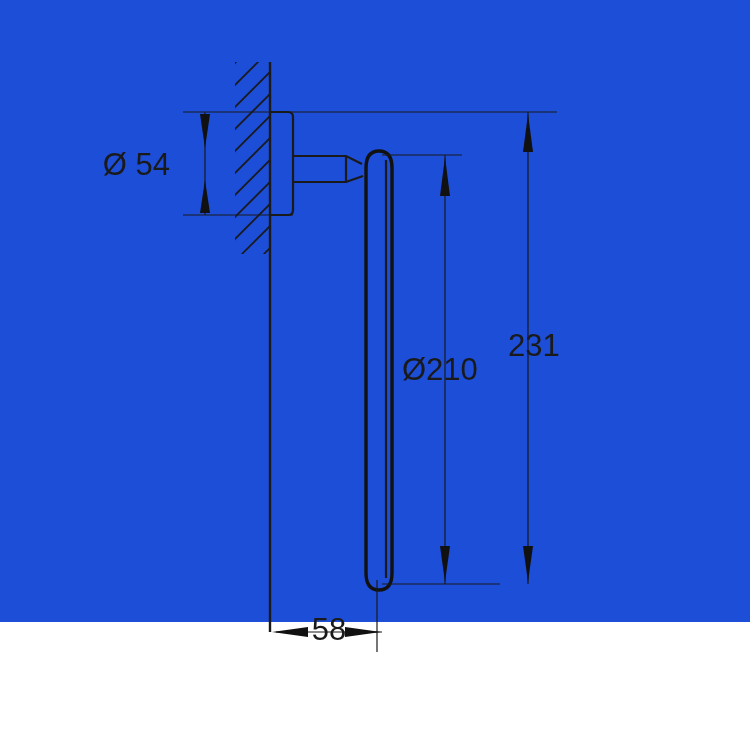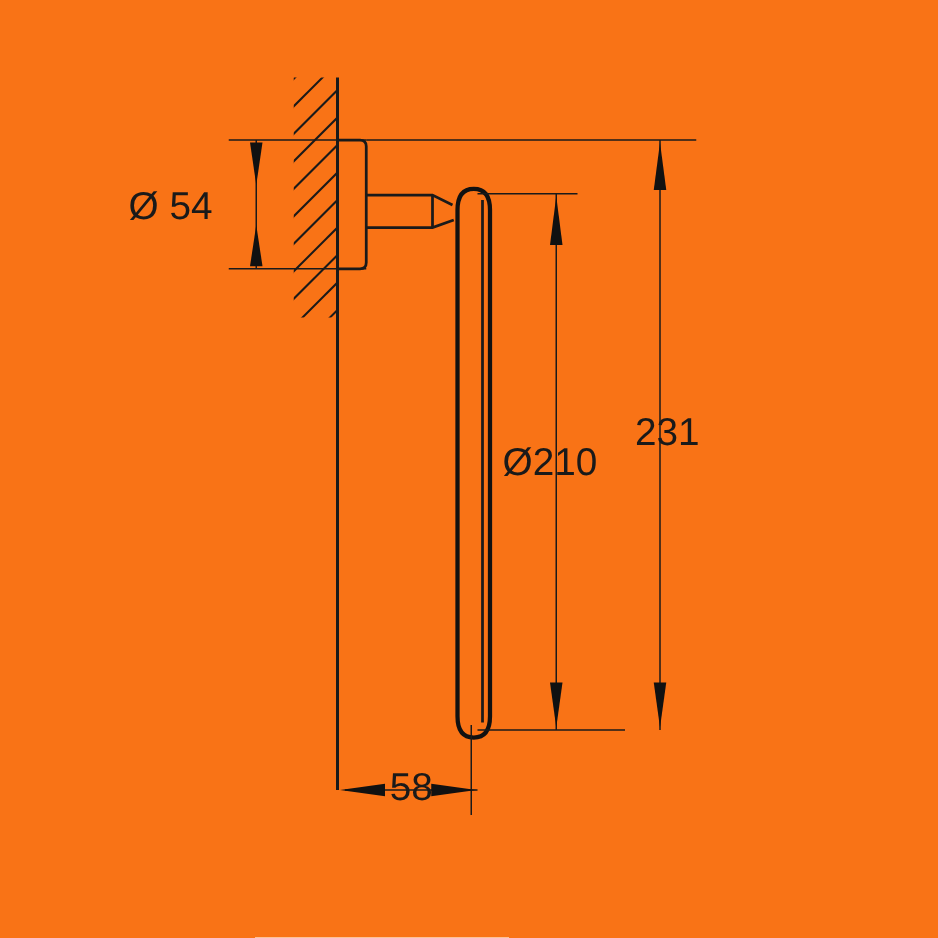--- a/index.html
+++ b/index.html
@@ -10,22 +10,22 @@
   }
   body {
     width: 750px;
     height: 750px;
     font-family: "Liberation Sans", sans-serif;
     overflow: hidden;
   }
   #drawing-root {
     position: relative;
     width: 750px;
-    height: 750px;
-    background: #f97316;
+    height: 622px;
+    background: #1d4ed8;
   }
   svg#technical-drawing {
     display: block;
     width: 750px;
     height: 750px;
   }
   .dim-text {
     font-family: "Liberation Sans", sans-serif;
     font-size: 31px;
     fill: #1a1a1a;

